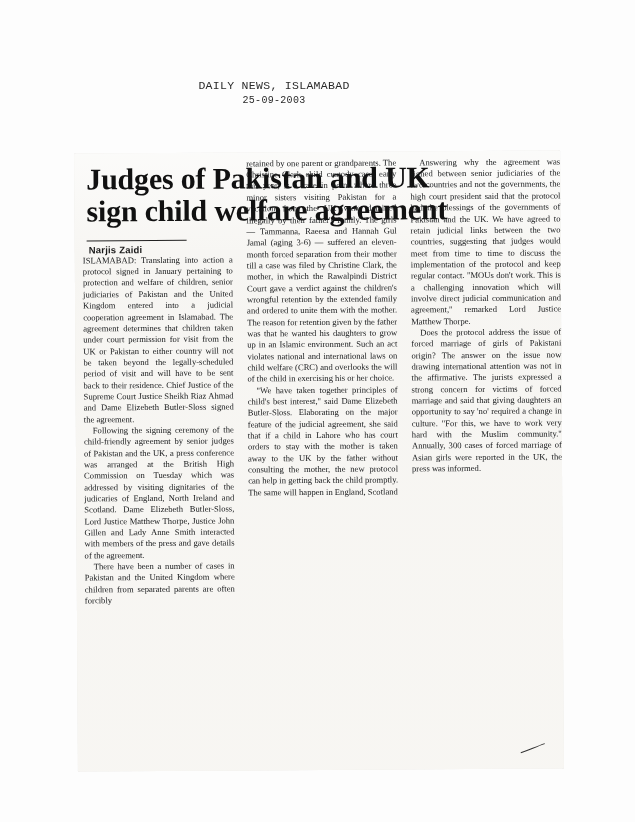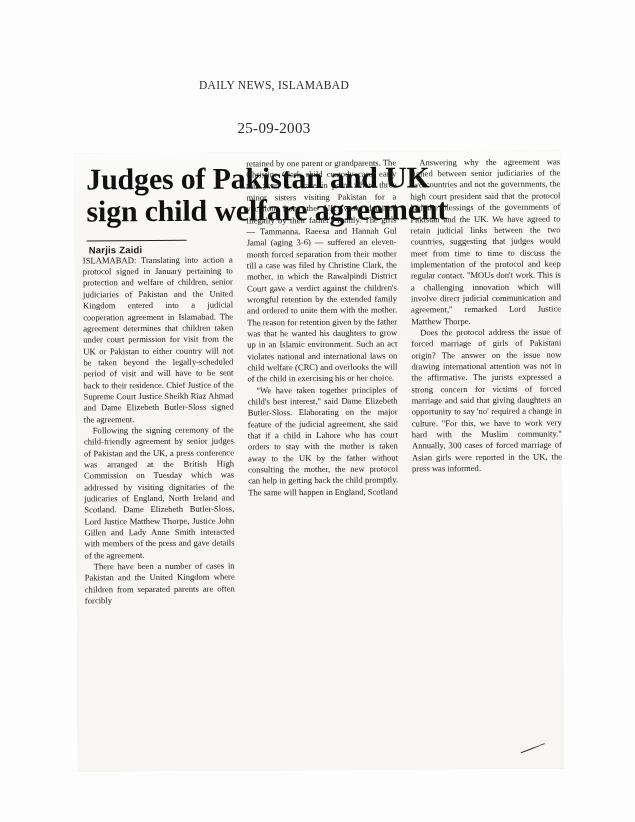--- a/index.html
+++ b/index.html
@@ -20,30 +20,29 @@
     height: 822px;
     background: #fdfdfd;
   }
   
   .masthead {
     position: absolute;
     top: 78px;
     left: 0;
     width: 548px;
     text-align: center;
-    font-family: Liberation Serif, serif;
+    font-family: Liberation Mono, monospace;
     font-size: 11.5px;
     letter-spacing: 0.3px;
     color: #2a2a2a;
     line-height: 1.35;
   }
   .masthead .date {
     display: block;
-    font-size: 15px;
-    margin-top: 24px;
+    font-size: 10px;
   }
   
   .clipping {
     position: absolute;
     top: 152px;
     left: 76px;
     width: 486px;
     height: 618px;
     background: #f6f5f2;
     box-shadow: 0 0 0 0 rgba(0,0,0,0);

